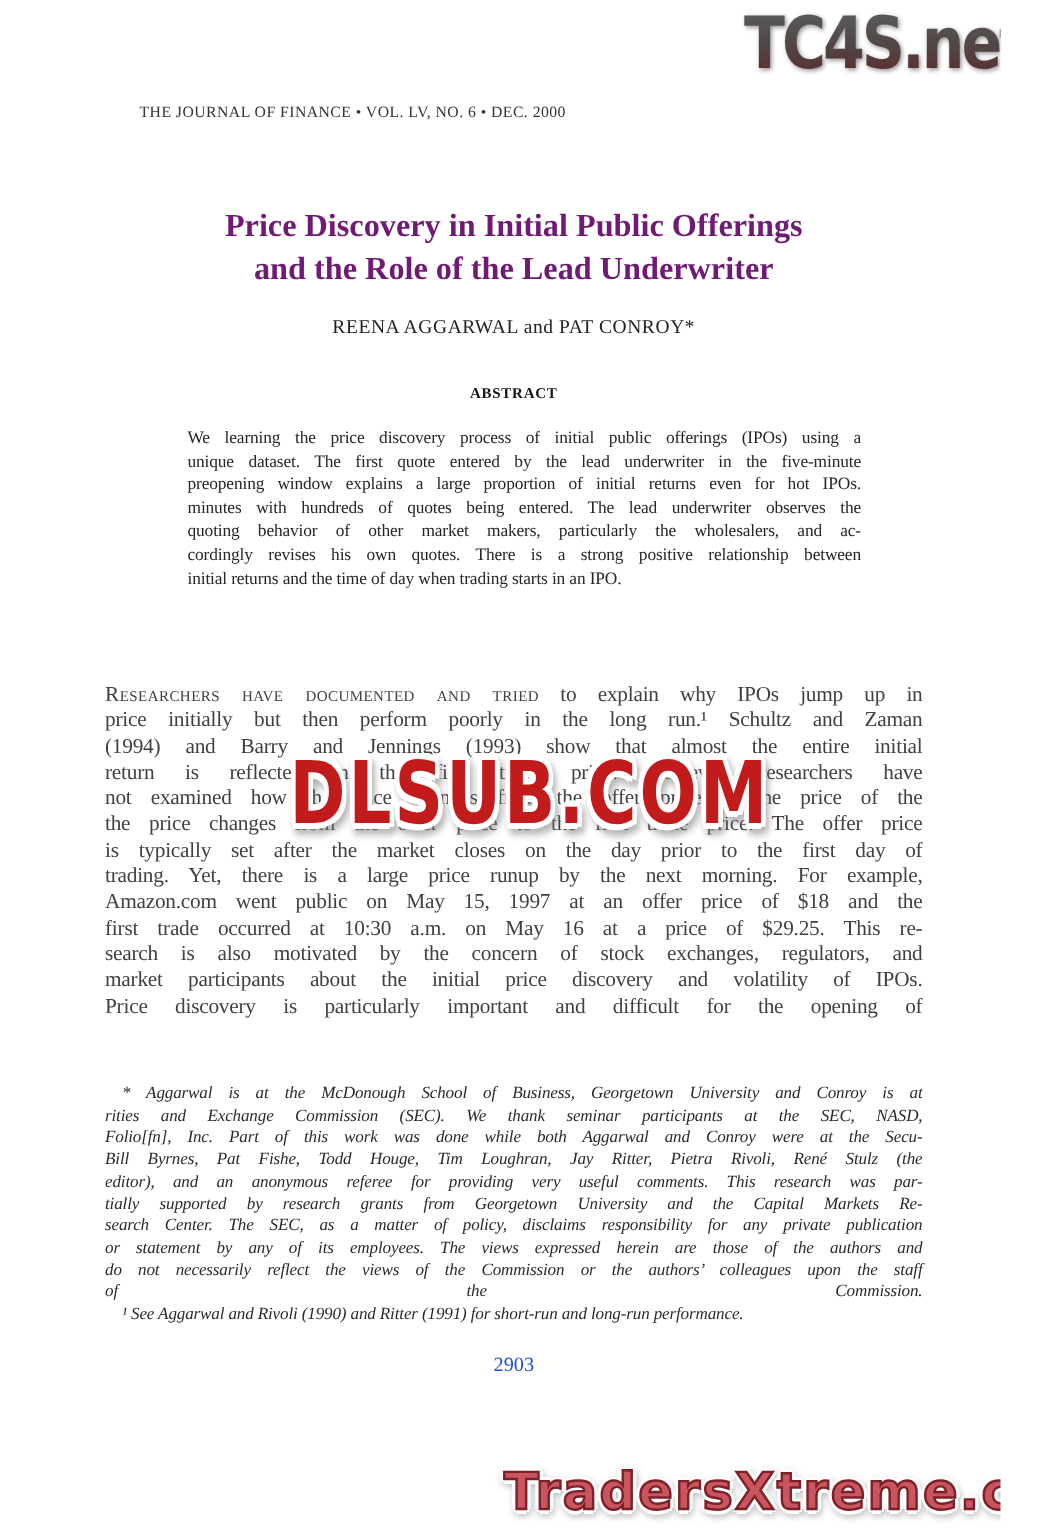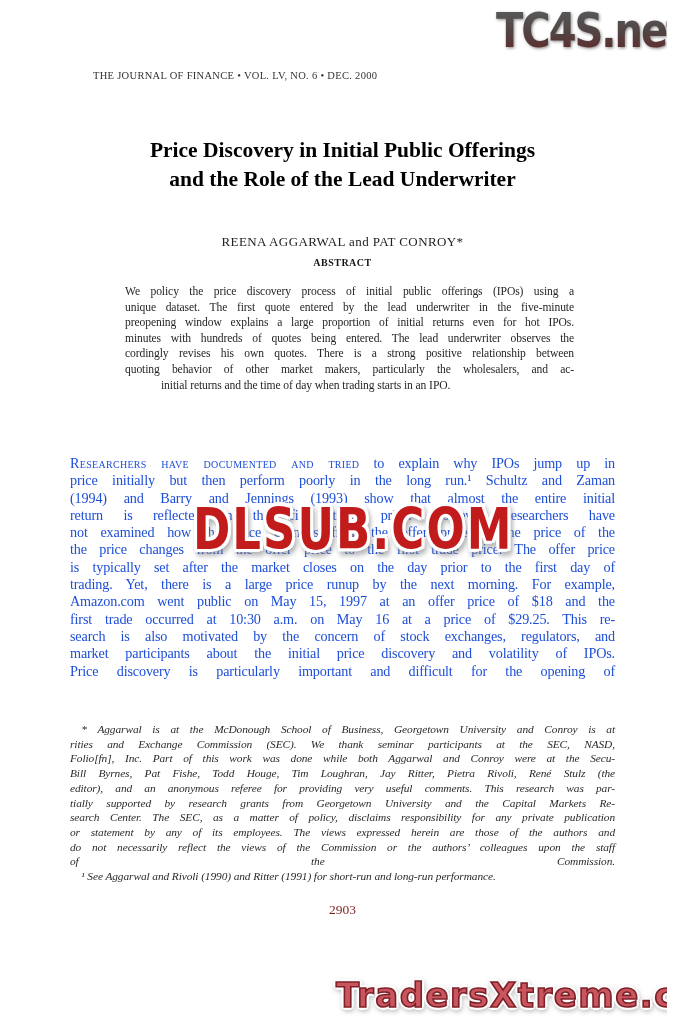--- a/index.html
+++ b/index.html
@@ -3,31 +3,31 @@
 <meta charset="utf-8">
 <style>
   html,body{margin:0;padding:0;background:#ffffff;}
   .page{
     position:relative;width:667px;height:1024px;background:#ffffff;
     overflow:hidden;font-family:"Liberation Serif",serif;color:#262626;
   }
   .abs{position:absolute;}
   .jheader{left:93px;top:70px;font-size:10.5px;line-height:12px;letter-spacing:0.3px;color:#333;}
   .title{left:70px;top:136px;width:545px;text-align:center;font-weight:bold;
-         font-size:21.5px;line-height:29px;color:#000000;margin:0;}
+         font-size:21.5px;line-height:29px;color:#701a75;margin:0;}
   .title span{display:block;}
-  .authors{left:70px;top:210px;width:545px;text-align:center;font-size:13px;letter-spacing:0.4px;color:#222;margin-top:24px;}
+  .authors{left:70px;top:210px;width:545px;text-align:center;font-size:13px;letter-spacing:0.4px;color:#222;}
   .abs-head{left:70px;top:257px;width:545px;text-align:center;font-weight:bold;font-size:10px;letter-spacing:0.5px;color:#161616;}
   .abs-lines{left:125px;top:284px;width:449px;font-size:11.6px;line-height:15.6px;letter-spacing:-0.1px;}
-  .body-block{left:70px;top:455px;width:545px;font-size:14.2px;line-height:17.3px;letter-spacing:-0.15px;color:#1d4ed8;}
+  .body-block{left:70px;top:455px;width:545px;font-size:14.2px;line-height:17.3px;letter-spacing:-0.15px;color:#404040;}
   .fn-lines{left:70px;top:722px;width:545px;font-size:11.4px;line-height:14.7px;letter-spacing:-0.1px;color:#2a2a2a;font-style:italic;}
-  .pagenum{left:70px;top:902px;width:545px;text-align:center;font-size:13.5px;color:#7f1d1d;}
+  .pagenum{left:70px;top:902px;width:545px;text-align:center;font-size:13.5px;color:#1d4ed8;}
 
   .aline,.bline,.fline{white-space:nowrap;text-align:justify;text-align-last:justify;}
-  .abs-lines > div:last-child{text-align-last:left;margin-left:36px;}
+  .abs-lines > div:last-child{text-align-last:left;}
   .fn-lines > div:nth-child(11){text-align-last:left;}
   .sc{font-variant:small-caps;letter-spacing:0.3px;}
 
   
   .wm{font-family:"DejaVu Sans","Liberation Sans",sans-serif;font-weight:bold;line-height:1;white-space:nowrap;}
   .wm-tc4s{
     left:496px;top:6px;font-size:40px;letter-spacing:-2px;
     transform:scaleY(1.2);transform-origin:top left;
     background:linear-gradient(180deg,#585858 10%,#514443 55%,#5e2e2f 90%);
     -webkit-background-clip:text;background-clip:text;color:transparent;
@@ -63,26 +63,26 @@
   <h1 class="abs title">
     <span>Price Discovery in Initial Public Offerings</span>
     <span>and the Role of the Lead Underwriter</span>
   </h1>
 
   <div class="abs authors">REENA AGGARWAL and PAT CONROY*</div>
 
   <div class="abs abs-head">ABSTRACT</div>
 
   <div class="abs abs-lines">
-      <div class="aline">We policy the price discovery process of initial public offerings (IPOs) using a</div>
+      <div class="aline">We learning the price discovery process of initial public offerings (IPOs) using a</div>
       <div class="aline">unique dataset. The first quote entered by the lead underwriter in the five-minute</div>
       <div class="aline">preopening window explains a large proportion of initial returns even for hot IPOs.</div>
       <div class="aline">minutes with hundreds of quotes being entered. The lead underwriter observes the</div>
+      <div class="aline">quoting behavior of other market makers, particularly the wholesalers, and ac-</div>
       <div class="aline">cordingly revises his own quotes. There is a strong positive relationship between</div>
-      <div class="aline">quoting behavior of other market makers, particularly the wholesalers, and ac-</div>
       <div class="aline last-line">initial returns and the time of day when trading starts in an IPO.</div>
     </div>
 
   <div class="abs body-block">
     <div class="bline"><span class="sc">Researchers have documented and tried</span><span> to explain why IPOs jump up in</span></div>
     <div>
         <div class="bline">price initially but then perform poorly in the long run.¹ Schultz and Zaman</div>
         <div class="bline">(1994) and Barry and Jennings (1993) show that almost the entire initial</div>
         <div class="bline">return is reflected in the first trade price. However, researchers have</div>
         <div class="bline">not examined how the price changes from the offer price to the price of the</div>

